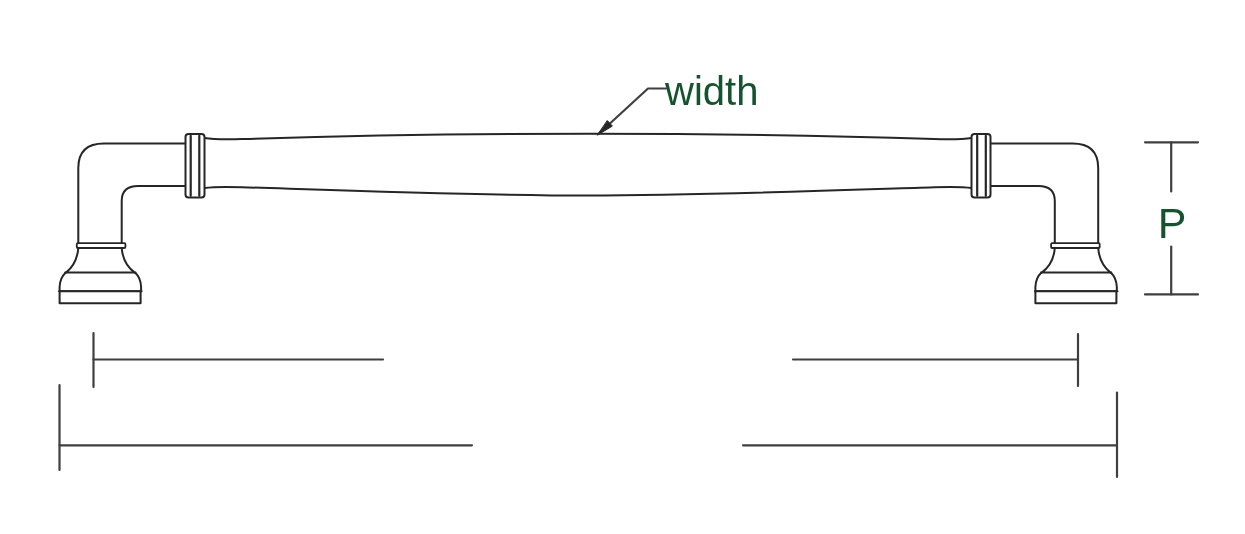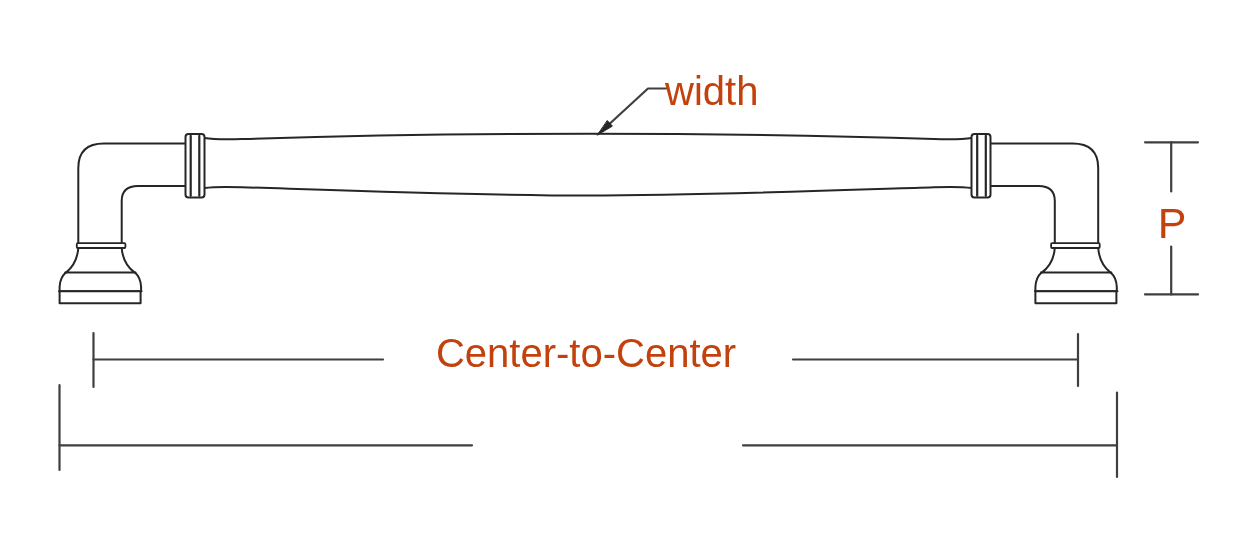--- a/index.html
+++ b/index.html
@@ -11,21 +11,21 @@
     position:relative;
     width:1245px; height:534px;
     background:#ffffff;
     overflow:hidden;
   }
   #drawing{
     position:absolute; left:0; top:0;
   }
   .dim-label{
     position:absolute;
-    color:#c2410c;
+    color:#14532d;
     font-size:40px;
     line-height:1.0;
     white-space:nowrap;
     user-select:none;
   }
   #label-width{ left:665px; top:71px; }
   #label-p{ left:1147px; top:202px; width:50px; text-align:center; font-size:43px; }
   #label-c2c{ left:586px; top:333px; transform:translateX(-50%); }
   #label-overall{ left:607px; top:418px; transform:translateX(-50%); }
 </style>
@@ -109,16 +109,15 @@
         <line x1="1171.2" y1="142.3" x2="1171.2" y2="191.5"></line>
         <line x1="1171.2" y1="246.5" x2="1171.2" y2="294.4"></line>
       </g>
     </g>
   </svg>
 
   <div id="label-width" class="dim-label">width</div>
 
   <div id="label-p" class="dim-label">P</div>
 
-  <div id="label-c2c" class="dim-label">Center-to-Center</div>
 
 
 </div>
 
 </body></html>

